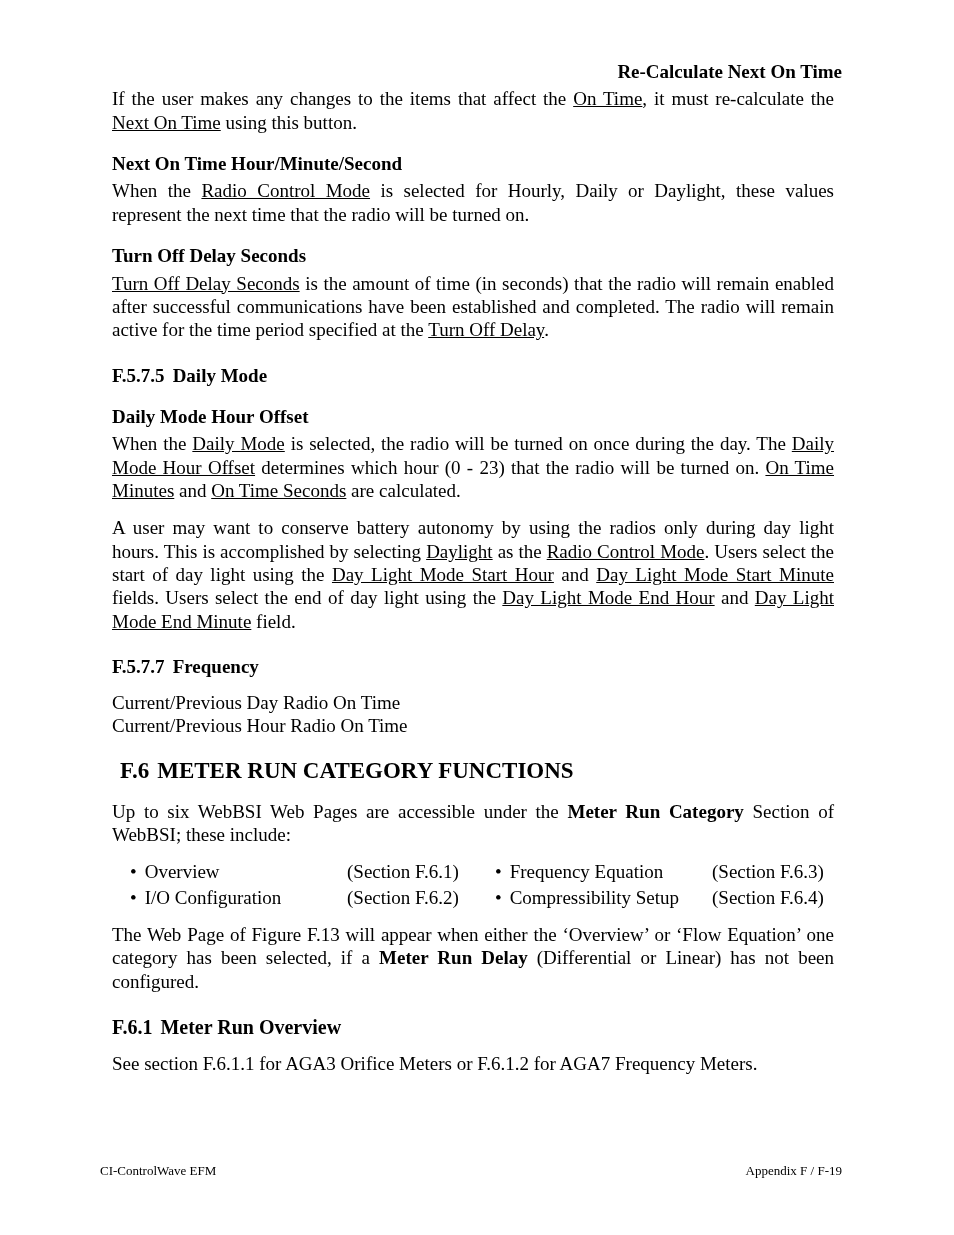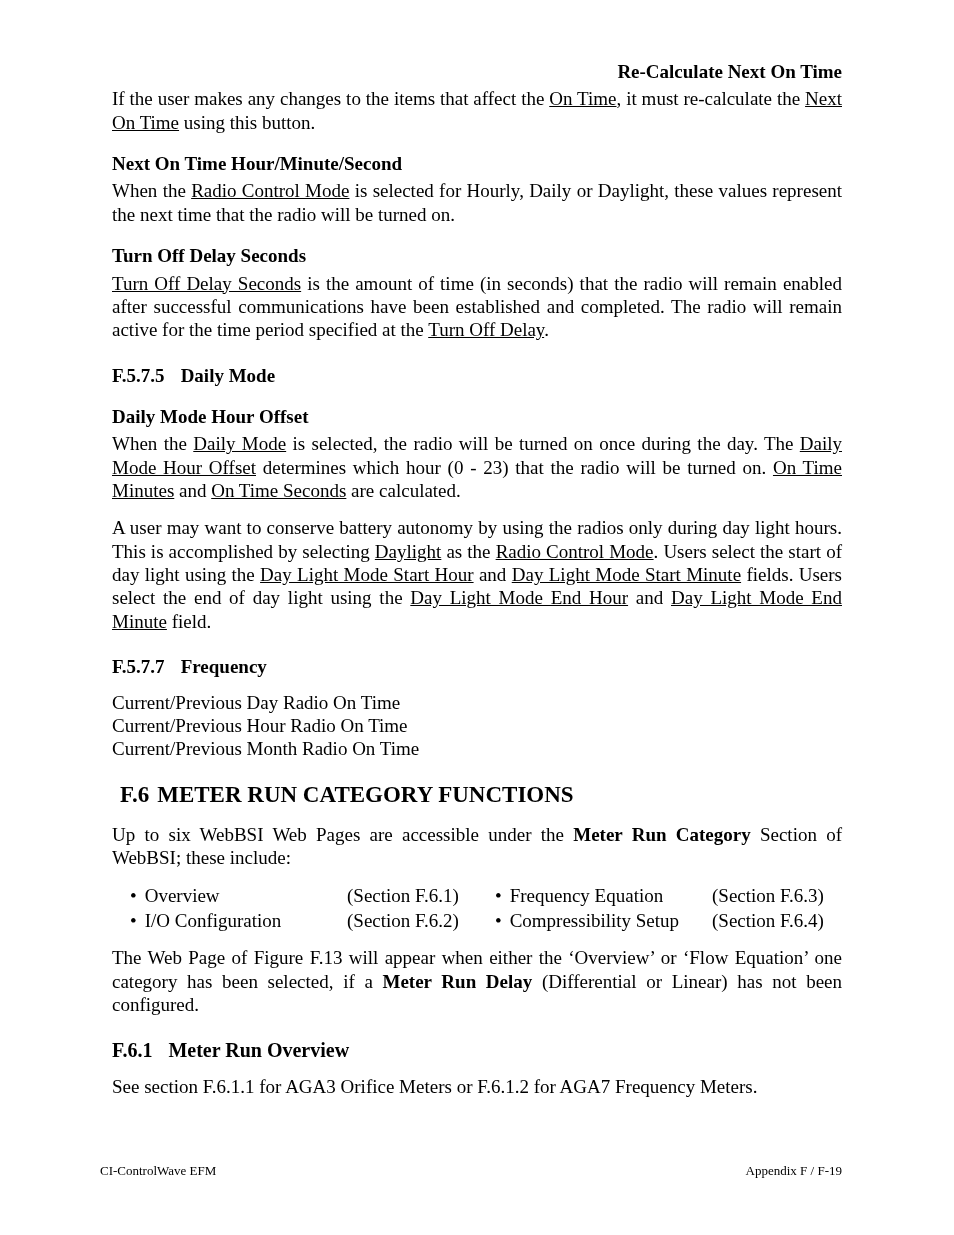--- a/index.html
+++ b/index.html
@@ -13,25 +13,25 @@
     box-sizing: border-box;
     position: relative;
     font-size: 19px;
     line-height: 1.23;
   }
   .page {
     padding: 60px 112px 0 112px;
   }
   .b { font-weight: bold; }
   .u { text-decoration: underline; }
-  .para { margin: 0 0 14px 0; }
+  .para { margin: 0 8px 14px 0; }
   .just { text-align: justify; }
   .h-bold { font-weight: bold; font-size: 19px; margin-top: 18px; margin-bottom: 4px; }
   .sec-head { font-weight: bold; font-size: 19px; margin-top: 22px; margin-bottom: 12px; }
-  .sec-head .num { display:inline-block; margin-right:16px;}
+  .sec-head .num { display:inline-block; margin-right:8px;}
   .major-head { font-weight: bold; font-size: 23px; margin-top: 20px; margin-bottom: 14px; }
   .major-head .num { display:inline-block; margin-right:8px;margin-left:8px;}
   .list-row {
     display:flex;
     justify-content:space-between;
     margin-bottom:2px;
   }
   .list-side { display:flex; width:50%; align-items:baseline;}
   .bullet { margin:0 8px 0 18px;}
   .item-label { flex:1; }
@@ -88,21 +88,20 @@
     </p>
   </div>
 
   <div>
     <div class="sec-head">
       <span class="num">F.5.7.7</span><span>Frequency</span>
     </div>
     <div>
       <div>Current/Previous Day Radio On Time</div>
       <div>Current/Previous Hour Radio On Time</div>
-      <div>Current/Previous Month Radio On Time</div>
     </div>
   </div>
 
   <div>
     <div class="major-head">
       <span class="num">F.6</span><span>METER RUN CATEGORY FUNCTIONS</span>
     </div>
     <p class="para just">
       <span>Up to six WebBSI Web Pages are accessible under the </span><span class="b">Meter Run Category</span><span> Section of WebBSI; these include:</span>
     </p>

